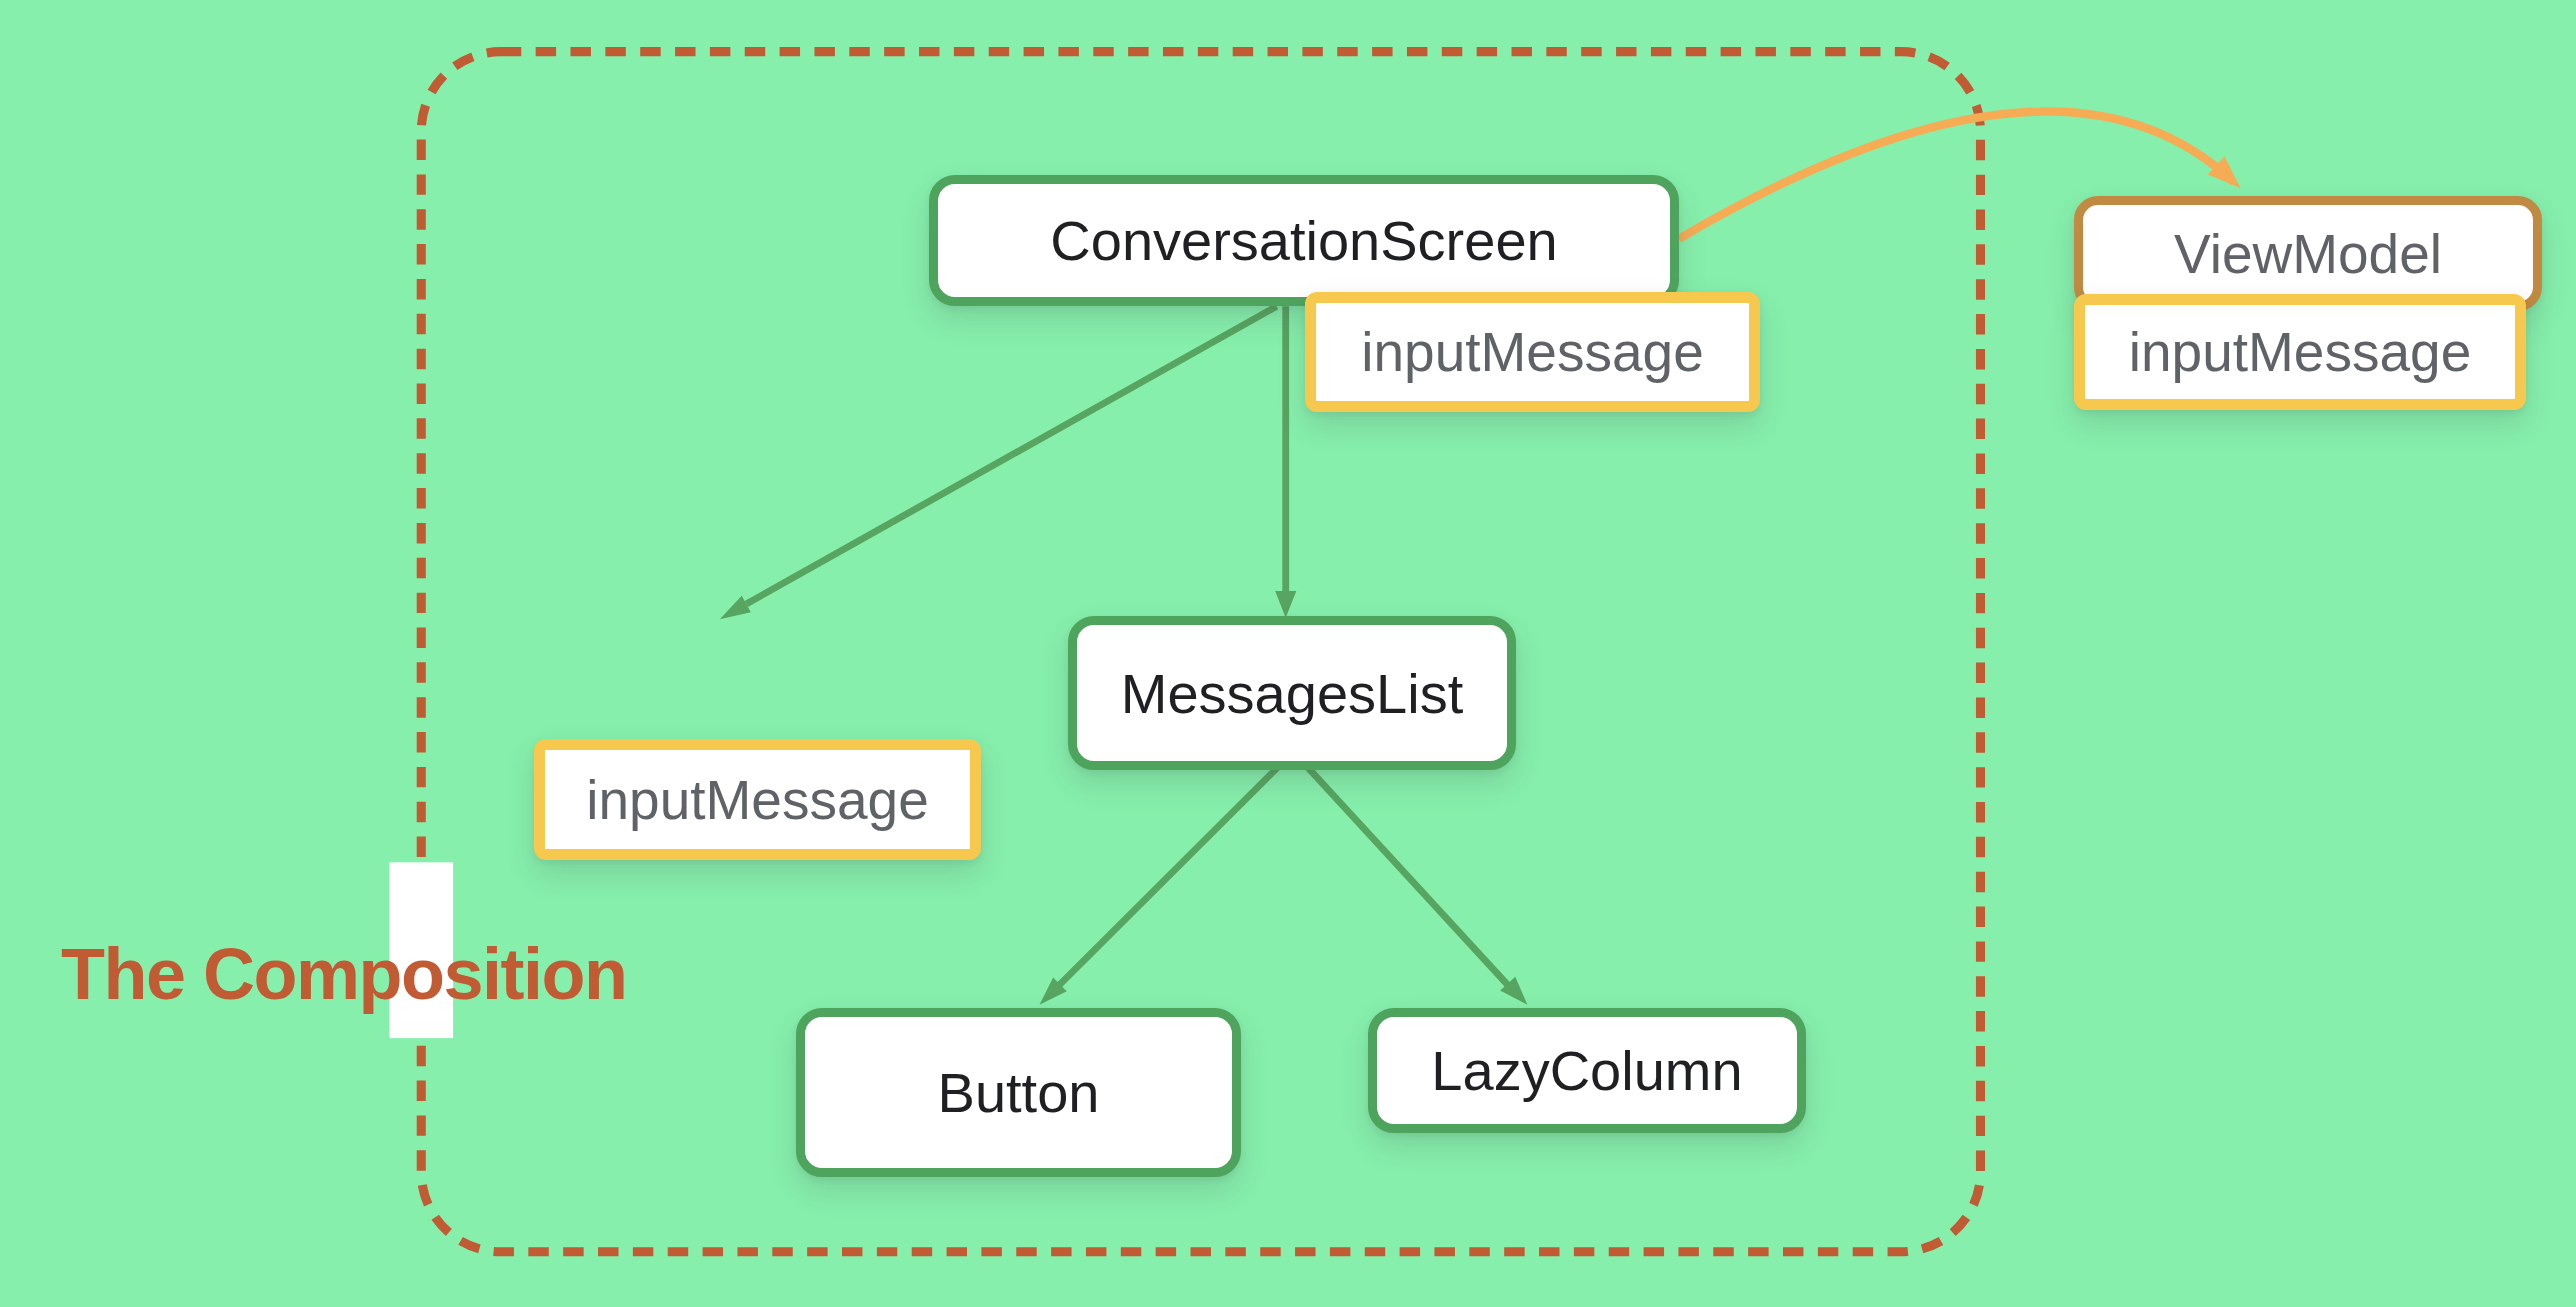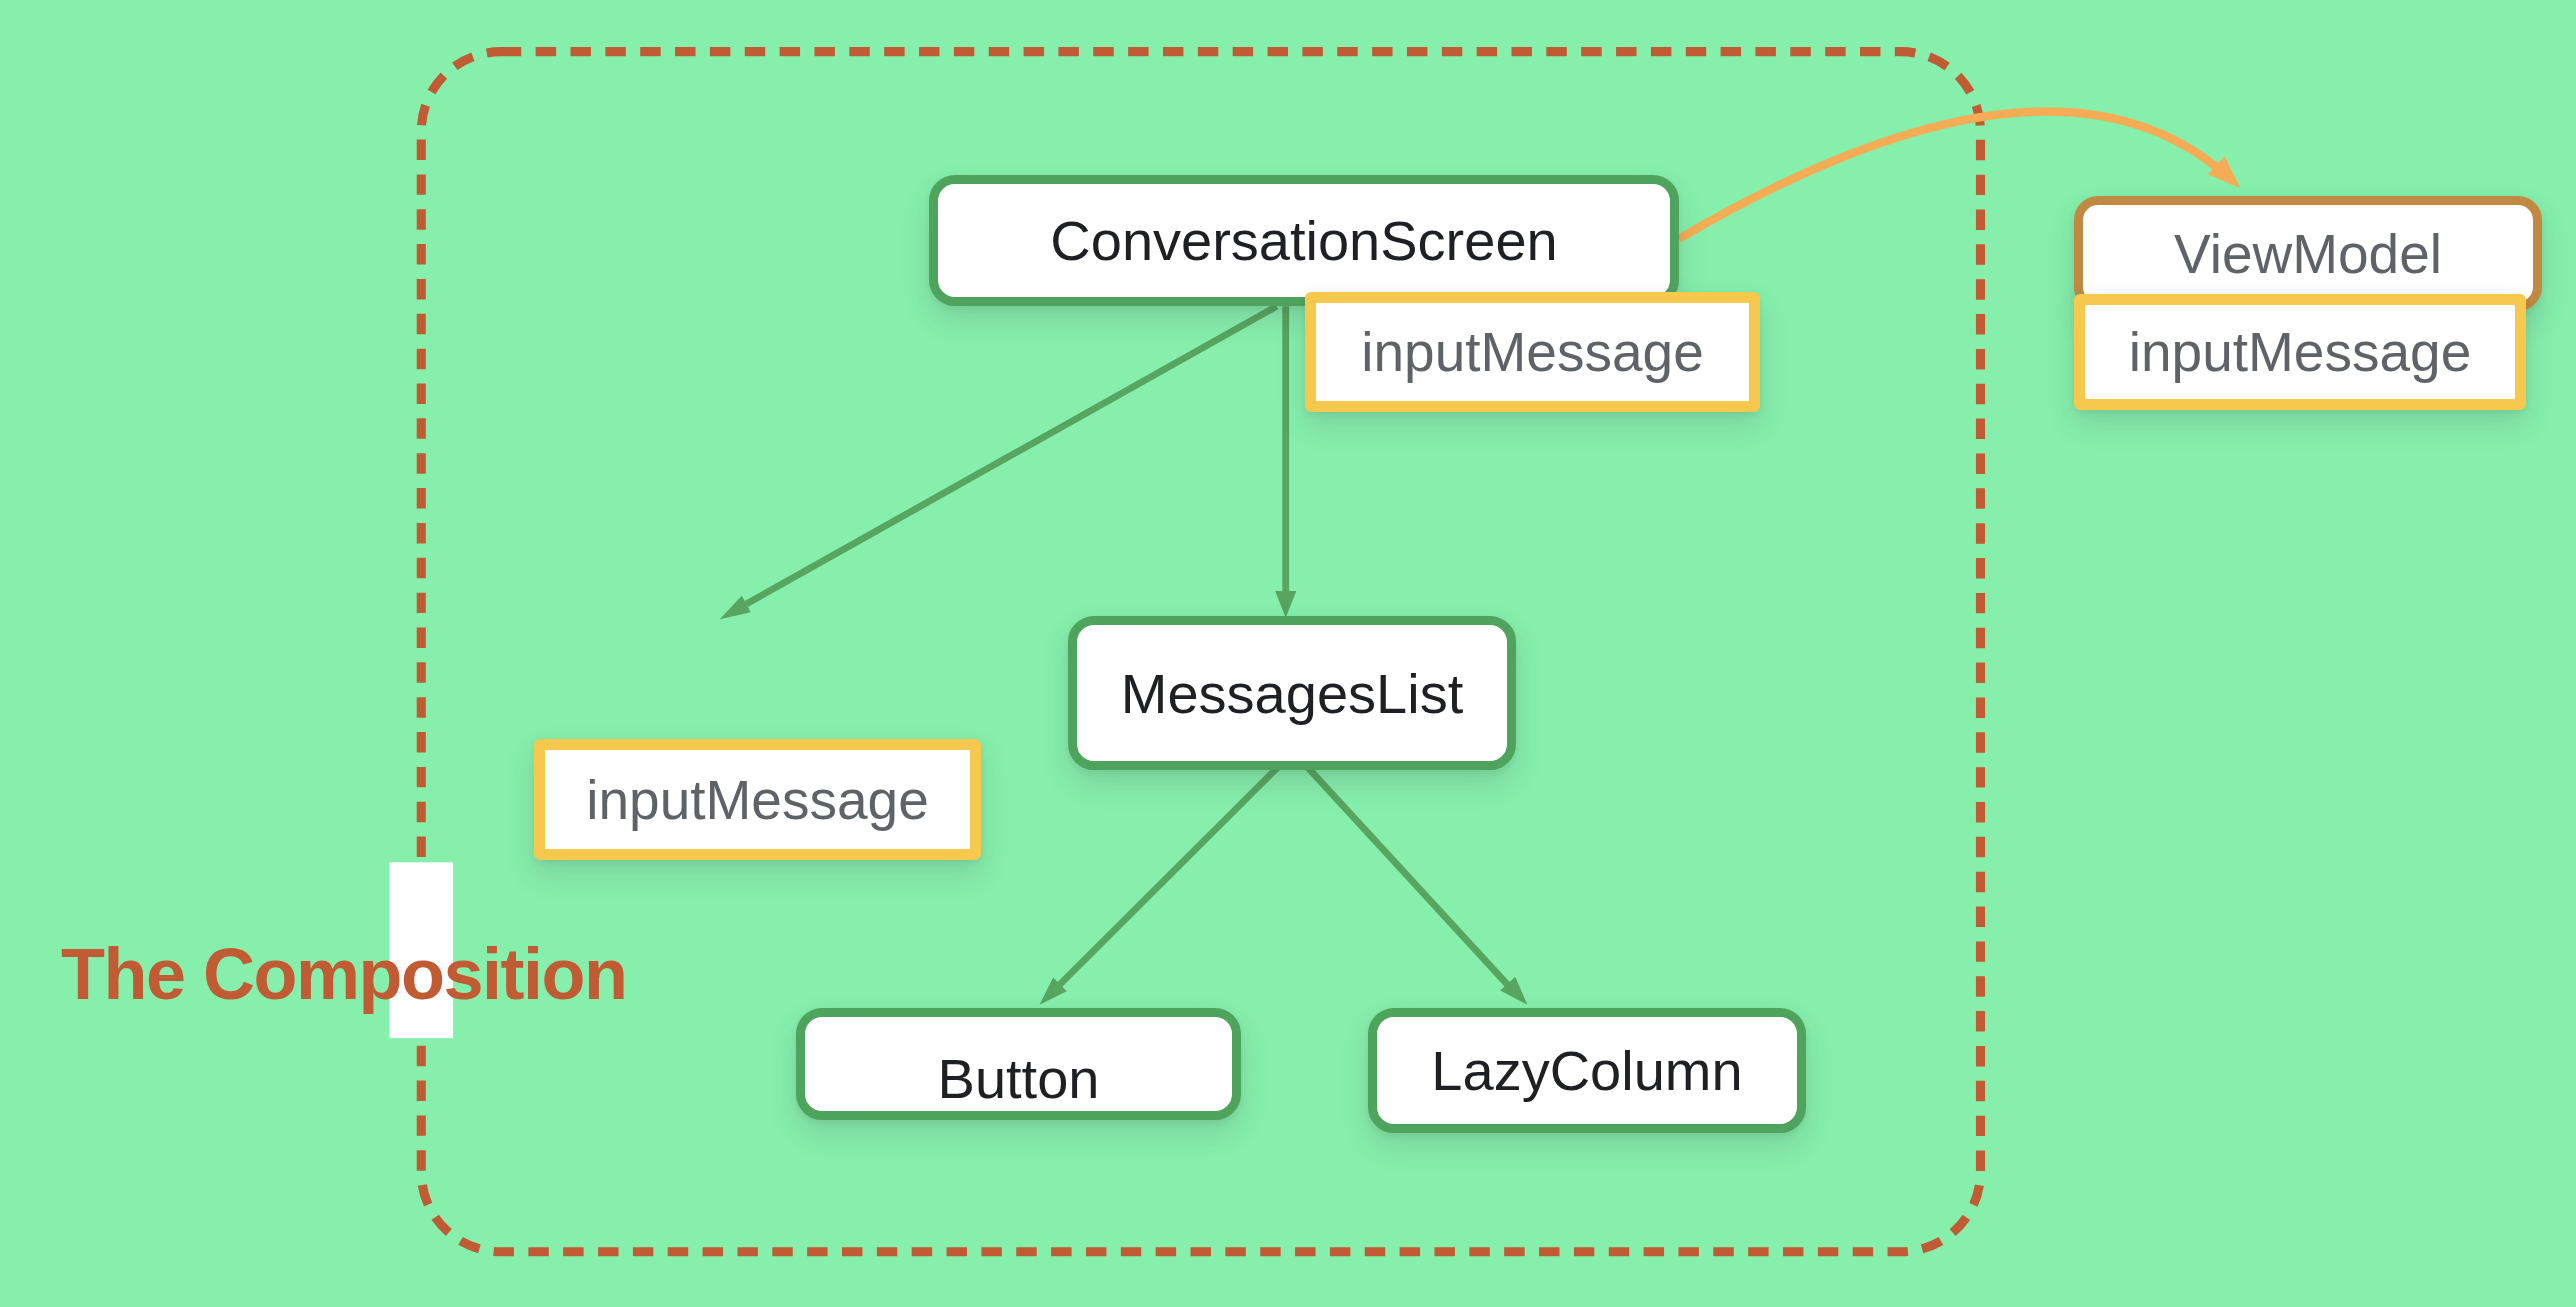--- a/index.html
+++ b/index.html
@@ -35,38 +35,38 @@
     white-space: nowrap;
   }
   .composable-node {
     border: 9px solid #4FA45D;
     border-radius: 26px;
     color: #1E2023;
     font-size: 56px;
   }
   .state-badge {
     border: 11.4px solid #F6C94E;
-    border-radius: 6px;
+    border-radius: 12px;
     color: #5F6368;
     font-size: 55px;
   }
   .viewmodel-node {
     border: 9.8px solid #C08A42;
     border-radius: 24px;
     color: #5F6368;
     font-size: 55px;
   }
   #node-conversation-screen { left: 929px; top: 175px; width: 750px; height: 131px; }
   #badge-conversation-screen { left: 1305px; top: 292px; width: 455px; height: 120px; }
   #node-view-model  { left: 2074px; top: 196px; width: 468px; height: 115px; }
   #badge-view-model { left: 2074px; top: 294px; width: 452px; height: 116px; }
   #node-user-input  { left: 536px;  top: 617px; width: 449px; height: 123px; }
   #badge-user-input { left: 534px;  top: 739px; width: 447px; height: 121px; }
   #node-messages-list { left: 1068px; top: 616px; width: 448px; height: 154px; }
-  #node-button      { left: 796px; top: 1008px; width: 445px; height: 112px; align-items: flex-end; }
+  #node-button      { left: 796px; top: 1008px; width: 445px; height: 169px; }
   #node-lazy-column { left: 1368px; top: 1008px; width: 438px; height: 125px; }
   #region-label {
     position: absolute;
     left: 61px;
     top: 938px;
     font-size: 72px;
     font-weight: bold;
     letter-spacing: -1.5px;
     line-height: 1;
     color: #C15B33;

